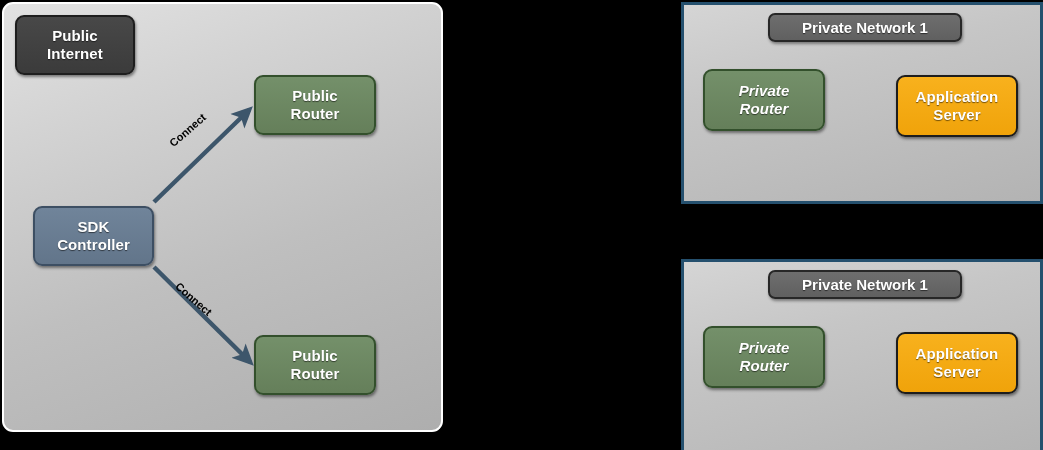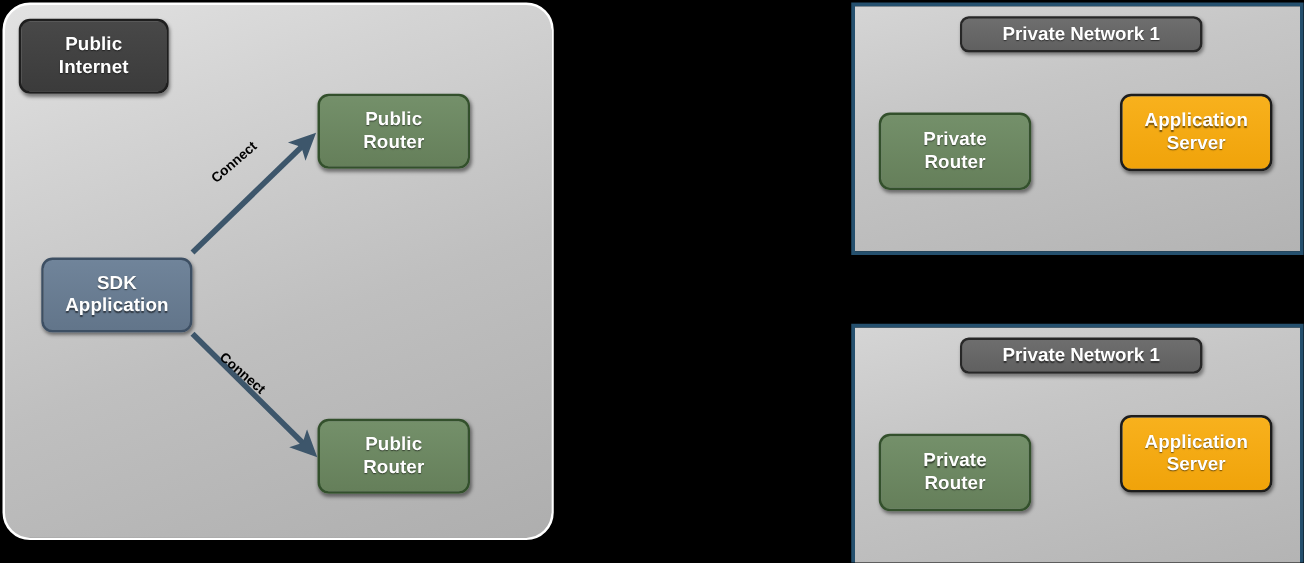--- a/index.html
+++ b/index.html
@@ -35,21 +35,21 @@
   }
 
   
   #public-internet-panel {
     position: absolute;
     left: 2px;
     top: 2px;
     width: 441px;
     height: 430px;
     box-sizing: border-box;
-    border-radius: 22px;
+    border-radius: 11px;
     border: 2px solid #ffffff;
     background: linear-gradient(160deg, #e2e2e2 0%, #d4d4d4 22%, #bfbfbf 58%, #aeaeae 100%);
     box-shadow: 2px 3px 4px rgba(0,0,0,0.55);
   }
 
   #public-internet-badge {
     left: 11px;
     top: 11px;
     width: 120px;
     height: 60px;
@@ -151,25 +151,26 @@
     border: 2px solid #272727;
     color: #ffffff;
     font-weight: bold;
     font-size: 15px;
     text-shadow: 0 1px 1px rgba(0,0,0,0.55);
     box-shadow: 1px 2px 3px rgba(0,0,0,0.4);
   }
 
   .private-router-node {
     left: 19px;
-    top: 85px;
+    top: 64px;
     width: 122px;
     height: 62px;
     background: linear-gradient(180deg, #74906a 0%, #657f5a 100%);
     border: 2px solid #33502c;
+    font-style: italic;
   }
 
   .application-server-node {
     left: 212px;
     top: 70px;
     width: 122px;
     height: 62px;
     background: linear-gradient(180deg, #f8b11d 0%, #f0a30a 100%);
     border: 2px solid #1d1d1d;
   }
@@ -183,21 +184,21 @@
 Internet</div>
 
   <div class="node" id="public-router-top">Public
 Router</div>
 
 
   <div class="node" id="public-router-bottom">Public
 Router</div>
 
   <div class="node" id="sdk-application-node">SDK
-Application</div>
+Controller</div>
 
   <svg id="connection-arrows" viewBox="0 0 443 440" width="443" height="440">
     <defs>
       <marker id="arrowhead" markerWidth="5.2" markerHeight="5.2" refX="3.6" refY="2.6" orient="auto" markerUnits="strokeWidth">
         <path d="M0,0.35 L4.8,2.6 L0,4.85 L1.15,2.6 Z" fill="#3d566b"></path>
       </marker>
     </defs>
     <line x1="150" y1="198" x2="245" y2="106" stroke="#3d566b" stroke-width="4.5" marker-end="url(#arrowhead)"></line>
     <line x1="150" y1="263" x2="246" y2="358" stroke="#3d566b" stroke-width="4.5" marker-end="url(#arrowhead)"></line>
   </svg>

